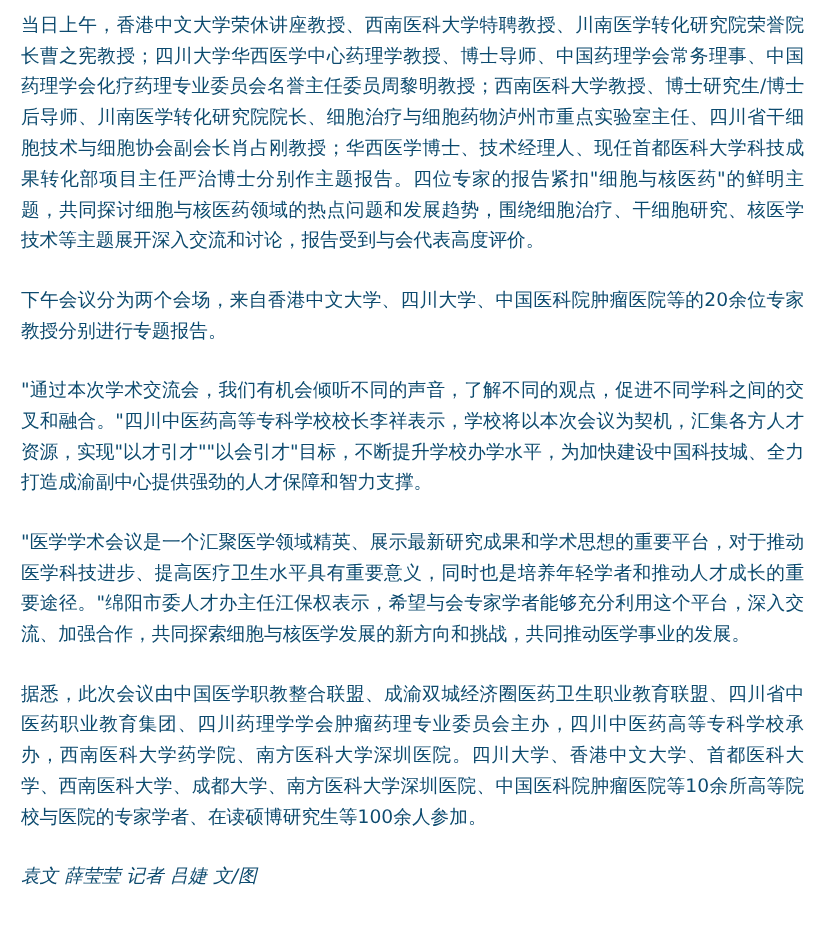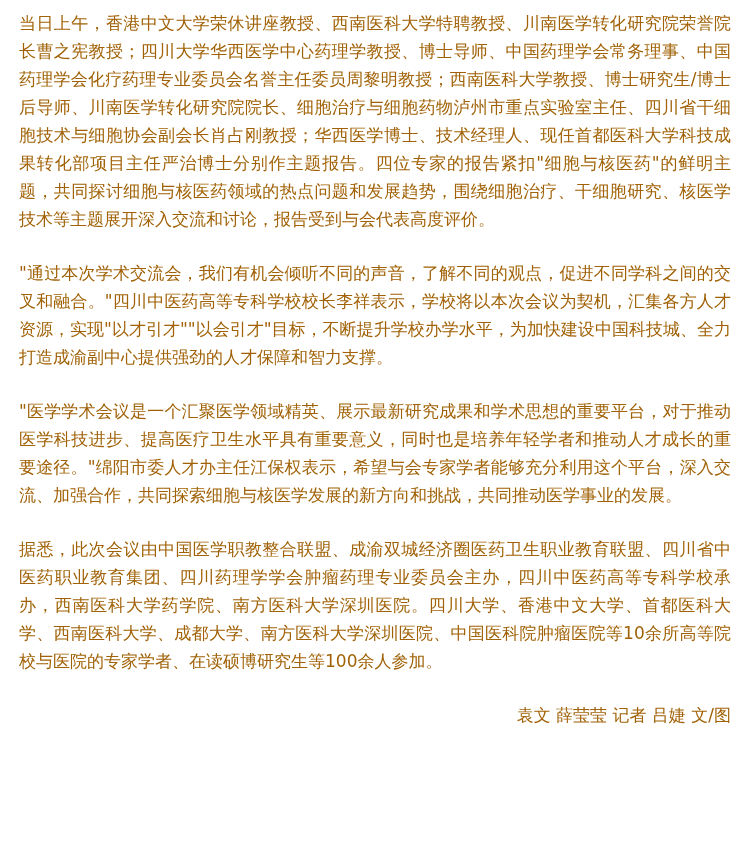--- a/index.html
+++ b/index.html
@@ -7,35 +7,37 @@
     padding: 0;
     background: #ffffff;
   }
   .article {
     width: 751px;
     box-sizing: border-box;
     padding: 9px 20px 0 19px;
     font-family: "DejaVu Sans", "Liberation Sans", sans-serif;
     font-size: 17px;
     line-height: 28px;
-    color: #a16207;
+    color: #0c4a6e;
   }
   .article p {
     margin: 0 0 26px 0;
     text-align: justify;
     text-justify: inter-ideograph;
     word-break: break-all;
   }
   .article p.byline {
-    text-align: right;
+    text-align: left;
     margin-bottom: 0;
+    font-style: italic;
   }
 </style>
 </head>
 <body>
 
 <div class="article">
   <p>当日上午，香港中文大学荣休讲座教授、西南医科大学特聘教授、川南医学转化研究院荣誉院长曹之宪教授；四川大学华西医学中心药理学教授、博士导师、中国药理学会常务理事、中国药理学会化疗药理专业委员会名誉主任委员周黎明教授；西南医科大学教授、博士研究生/博士后导师、川南医学转化研究院院长、细胞治疗与细胞药物泸州市重点实验室主任、四川省干细胞技术与细胞协会副会长肖占刚教授；华西医学博士、技术经理人、现任首都医科大学科技成果转化部项目主任严治博士分别作主题报告。四位专家的报告紧扣"细胞与核医药"的鲜明主题，共同探讨细胞与核医药领域的热点问题和发展趋势，围绕细胞治疗、干细胞研究、核医学技术等主题展开深入交流和讨论，报告受到与会代表高度评价。</p>
+  <p>下午会议分为两个会场，来自香港中文大学、四川大学、中国医科院肿瘤医院等的20余位专家教授分别进行专题报告。</p>
   <p>"通过本次学术交流会，我们有机会倾听不同的声音，了解不同的观点，促进不同学科之间的交叉和融合。"四川中医药高等专科学校校长李祥表示，学校将以本次会议为契机，汇集各方人才资源，实现"以才引才""以会引才"目标，不断提升学校办学水平，为加快建设中国科技城、全力打造成渝副中心提供强劲的人才保障和智力支撑。</p>
   <p>"医学学术会议是一个汇聚医学领域精英、展示最新研究成果和学术思想的重要平台，对于推动医学科技进步、提高医疗卫生水平具有重要意义，同时也是培养年轻学者和推动人才成长的重要途径。"绵阳市委人才办主任江保权表示，希望与会专家学者能够充分利用这个平台，深入交流、加强合作，共同探索细胞与核医学发展的新方向和挑战，共同推动医学事业的发展。</p>
   <p>据悉，此次会议由中国医学职教整合联盟、成渝双城经济圈医药卫生职业教育联盟、四川省中医药职业教育集团、四川药理学学会肿瘤药理专业委员会主办，四川中医药高等专科学校承办，西南医科大学药学院、南方医科大学深圳医院。四川大学、香港中文大学、首都医科大学、西南医科大学、成都大学、南方医科大学深圳医院、中国医科院肿瘤医院等10余所高等院校与医院的专家学者、在读硕博研究生等100余人参加。</p>
   <p class="byline">袁文 薛莹莹 记者 吕婕 文/图</p>
 </div>
 
 </body></html>

